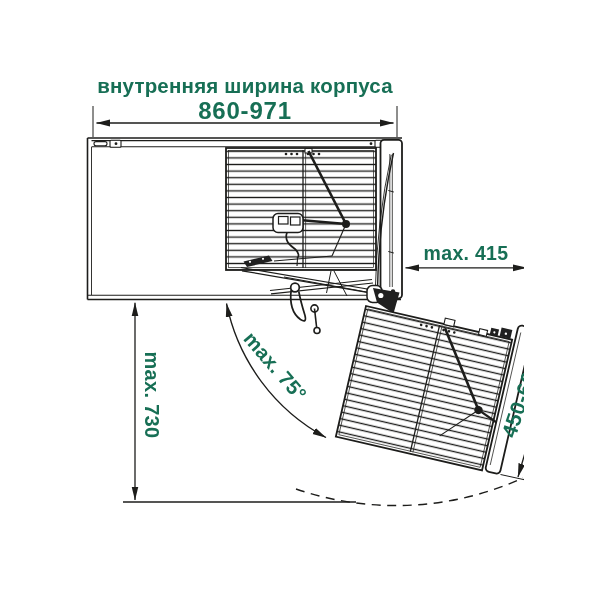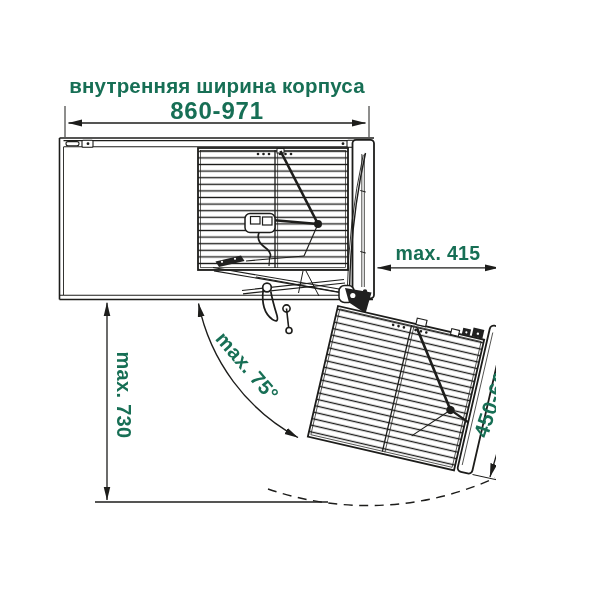--- a/index.html
+++ b/index.html
@@ -1,17 +1,17 @@
 <!DOCTYPE html>
 <html><head>
 <meta charset="utf-8">
 <style>
   html,body{margin:0;padding:0;background:#ffffff;}
   .stage{position:relative;width:496px;height:600px;background:#ffffff;overflow:hidden;
-         font-family:"Liberation Sans",sans-serif;}
+         font-family:"Liberation Sans",sans-serif;margin-left:28px;}
   svg{display:block;}
   .ln{stroke:#1d1d1b;fill:none;}
   .fill-dark{fill:#202020;stroke:none;}
   .white{fill:#ffffff;}
   .lbl{fill:#176F55;font-weight:bold;font-family:"Liberation Sans",sans-serif;}
 </style>
 </head>
 <body>
 
 <div class="stage">

